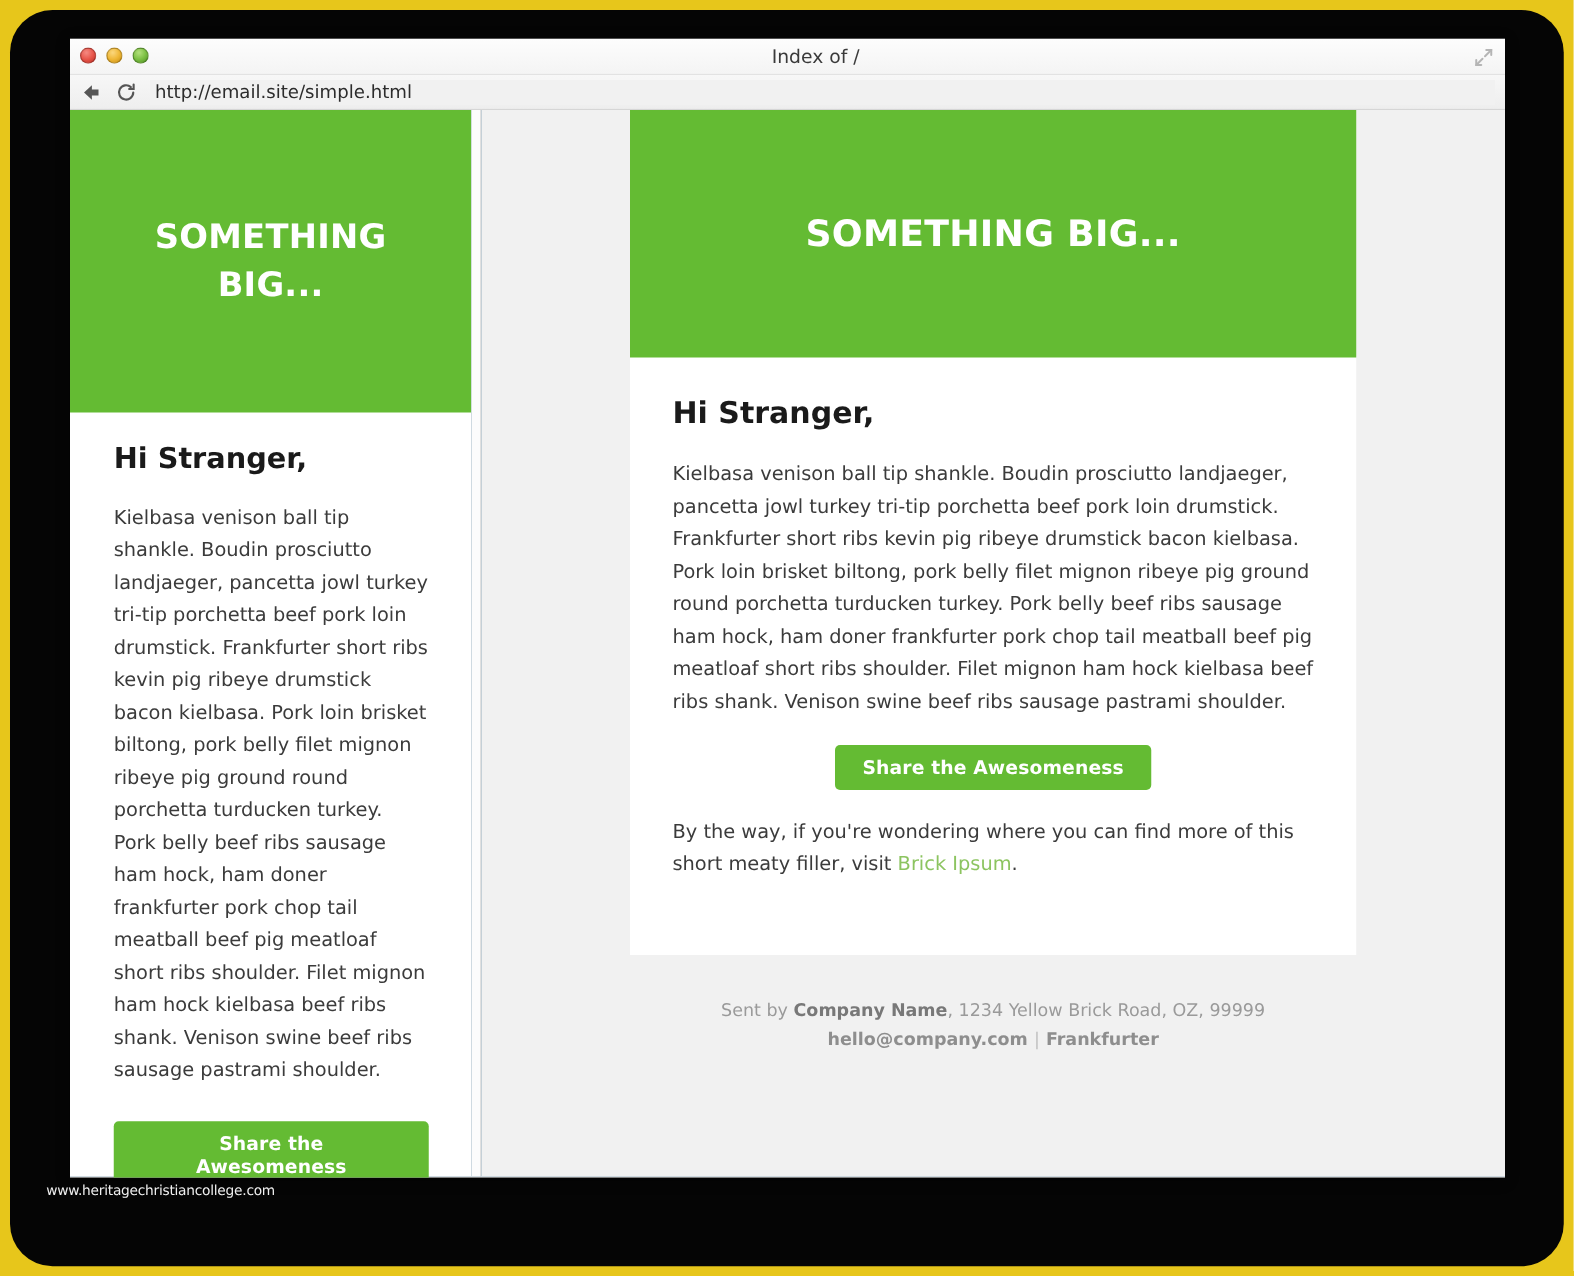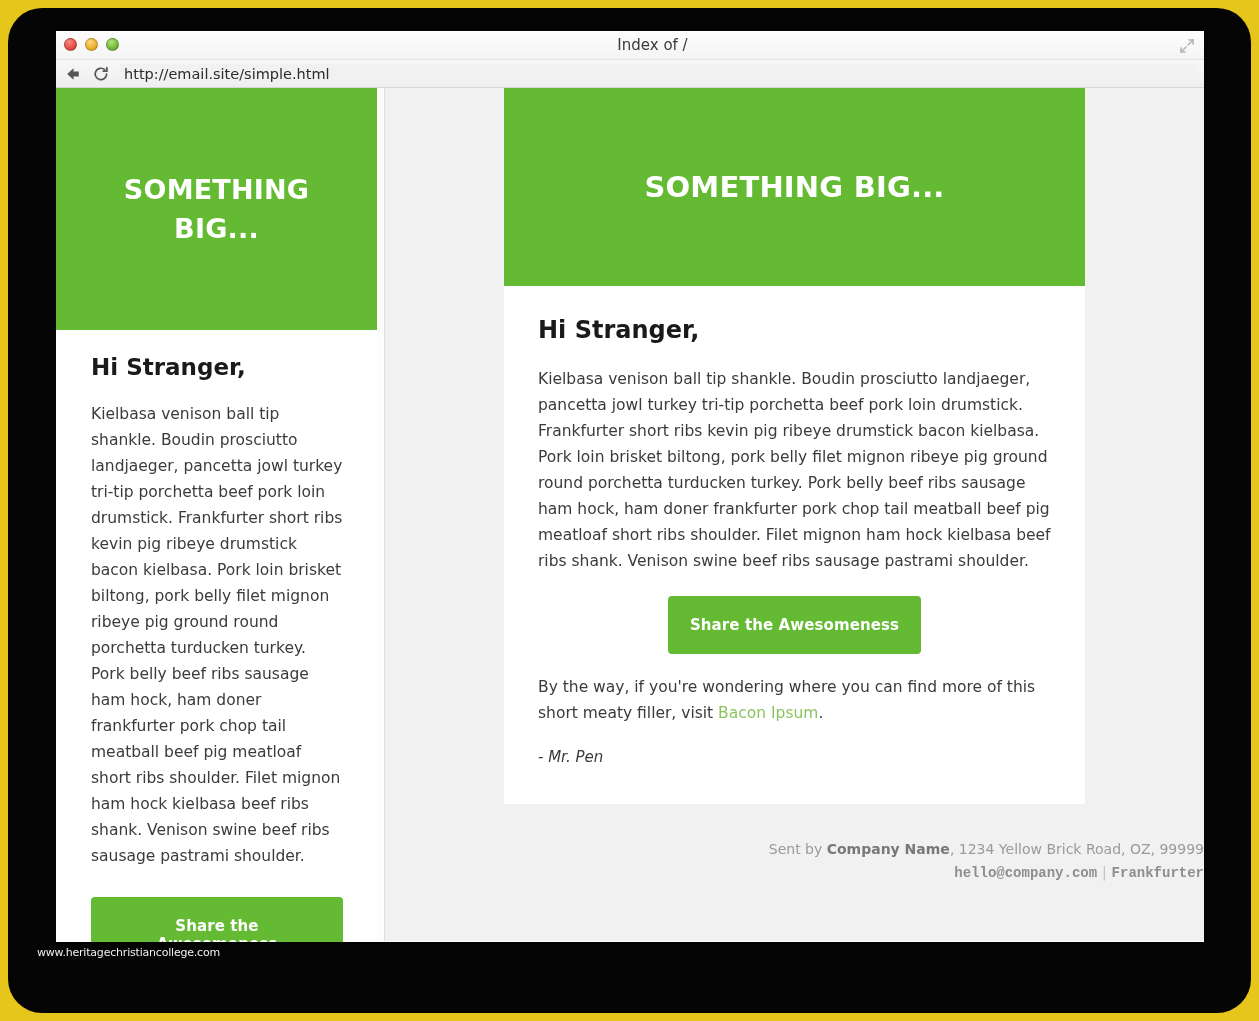--- a/index.html
+++ b/index.html
@@ -203,45 +203,45 @@
     font-family: "DejaVu Sans", sans-serif;
   }
 
   
   .cta {
     display: inline-block;
     background: #64bb33;
     color: #fff;
     font-size: 15px;
     font-weight: bold;
-    padding: 20px 22px;
+    padding: 9px 22px;
     border-radius: 4px;
     border: none;
     cursor: pointer;
     font-family: "DejaVu Sans", sans-serif;
     letter-spacing: .1px;
   }
 
   .inline-link {
     color: #8cc460;
     text-decoration: none;
   }
 
   
   .footer {
-    text-align: right;
+    text-align: center;
     padding: 34px 0 0 0;
     font-size: 14px;
     line-height: 23px;
     color: #9a9a9a;
     font-family: "DejaVu Sans", sans-serif;
   }
   .footer b { color: #787878; }
   .footer .row2 { font-weight: bold; color: #8e8e8e; }
-  .footer a { color: #8e8e8e; text-decoration: none; font-family: Liberation Mono, monospace; }
+  .footer a { color: #8e8e8e; text-decoration: none; }
   .footer .sep { color: #c0c0c0; font-weight: normal; }
 
   
   .watermark {
     position: absolute;
     left: 37px;
     top: 946px;
     font-size: 11px;
     color: #f0f0f0;
     letter-spacing: -0.2px;
@@ -310,22 +310,21 @@
         <div class="card">
           <div class="hero">
             <h1>SOMETHING BIG...</h1>
           </div>
           <div class="body">
             <h2>Hi Stranger,</h2>
             <p>Kielbasa venison ball tip shankle. Boudin prosciutto landjaeger, pancetta jowl turkey tri-tip porchetta beef pork loin drumstick. Frankfurter short ribs kevin pig ribeye drumstick bacon kielbasa. Pork loin brisket biltong, pork belly filet mignon ribeye pig ground round porchetta turducken turkey. Pork belly beef ribs sausage ham hock, ham doner frankfurter pork chop tail meatball beef pig meatloaf short ribs shoulder. Filet mignon ham hock kielbasa beef ribs shank. Venison swine beef ribs sausage pastrami shoulder.</p>
             <div class="cta-wrap">
               <button class="cta">Share the Awesomeness</button>
             </div>
-            <p class="outro"><span>By the way, if you're wondering where you can find more of this short meaty filler, visit </span><a class="inline-link" href="#">Bacon Ipsum</a><span>.</span></p>
-            <div class="signoff">- Mr. Pen</div>
+            <p class="outro"><span>By the way, if you're wondering where you can find more of this short meaty filler, visit </span><a class="inline-link" href="#">Brick Ipsum</a><span>.</span></p>
           </div>
         </div>
 
         <div class="footer">
           <div class="row1"><span>Sent by </span><b>Company Name</b><span>, 1234 Yellow Brick Road, OZ, 99999</span></div>
           <div class="row2"><a href="#">hello@company.com</a> <span class="sep">|</span> <a href="#">Frankfurter</a></div>
         </div>
       </div>
 
     </div>

